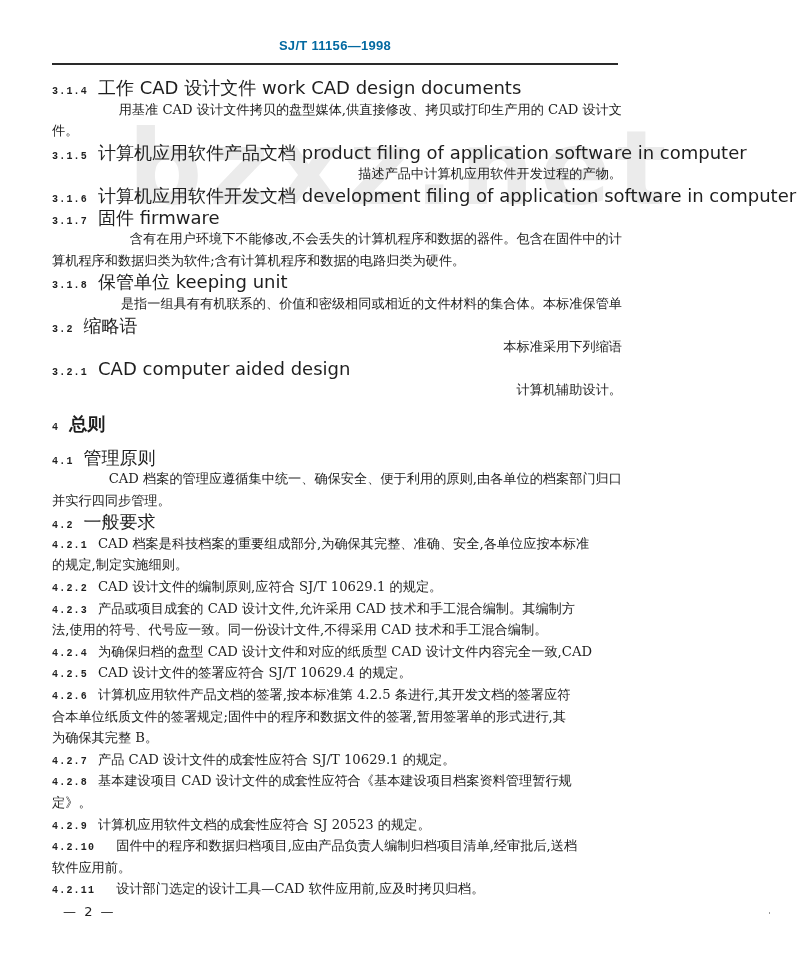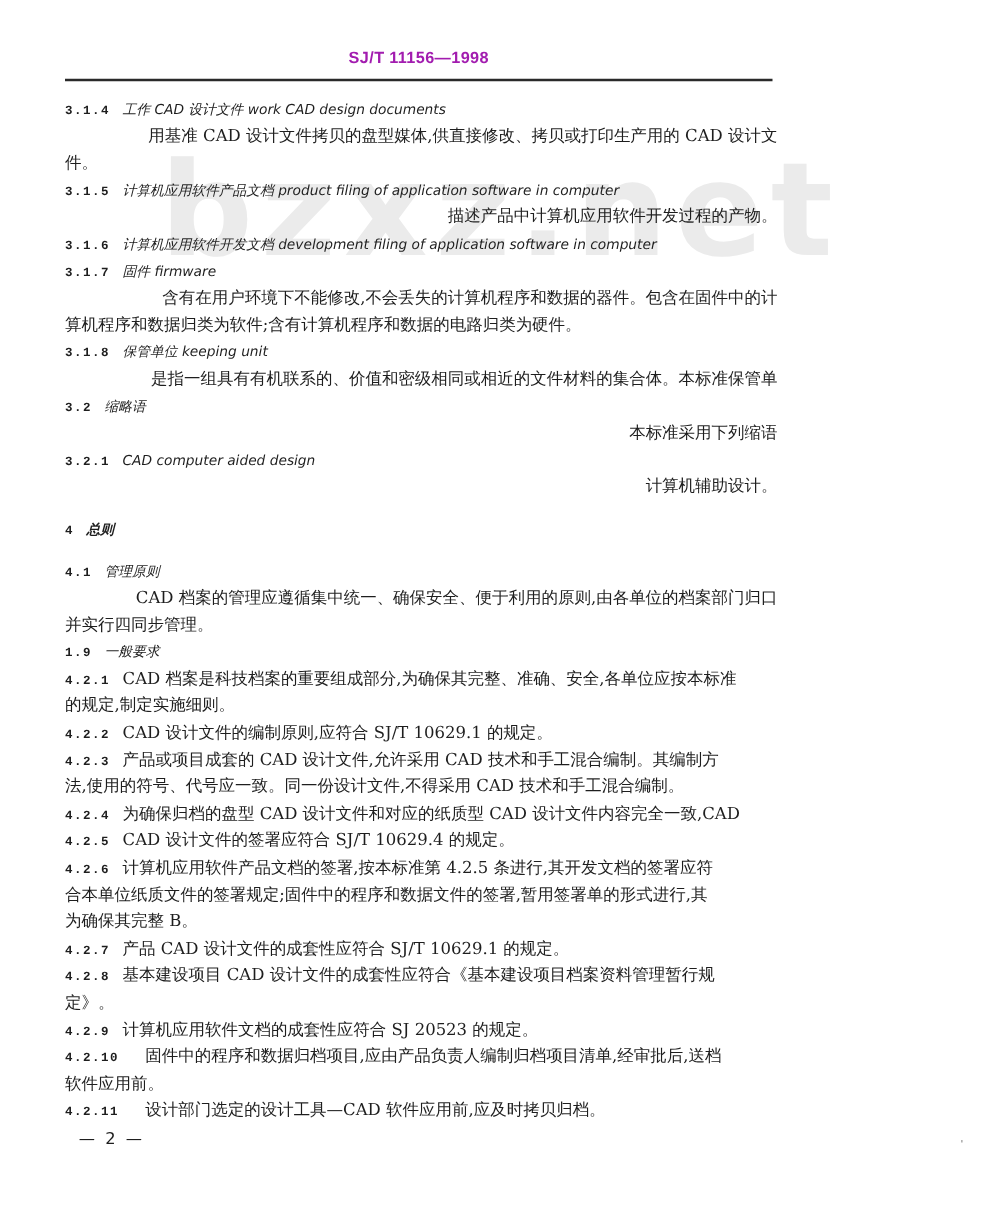--- a/index.html
+++ b/index.html
@@ -9,38 +9,38 @@
   }
   .watermark {
     position: absolute; left: 128px; top: 118px; width: 440px; height: 100px;
     font-family: "DejaVu Sans", "Liberation Sans", sans-serif; font-weight: bold;
     font-size: 104px; letter-spacing: 6px; color: #ebebeb; line-height: 100px;
     z-index: 0; white-space: nowrap; user-select: none;
   }
   .header {
     position: absolute; left: 52px; top: 38px; width: 566px; text-align: center;
     font-family: "Liberation Sans", "DejaVu Sans", sans-serif; font-weight: bold;
-    font-size: 13px; letter-spacing: 0.3px; color: #a21caf; z-index: 1;
+    font-size: 13px; letter-spacing: 0.3px; color: #0369a1; z-index: 1;
   }
   .header-rule {
     position: absolute; left: 52px; top: 63px; width: 566px; height: 2px;
     background: #2a2a2a; z-index: 1;
   }
   .content {
     position: absolute; left: 52px; top: 77px; width: 570px; z-index: 1;
     font-size: 13.2px; line-height: 21.6px;
   }
   .line { white-space: nowrap; height: 21.6px; }
   .indent { padding-left: 27px; text-align: right; }
   .num {
     font-family: Liberation Mono, monospace; font-weight: bold;
     font-size: 10px; letter-spacing: 1.2px; display: inline-block; margin-right: 10px;
   }
   .num.wide { margin-right: 21px; }
-  .heading-title { font-family: "DejaVu Sans", "Liberation Sans", sans-serif; font-size: 11px; font-style: italic; }
+  .heading-title { font-family: "DejaVu Sans", "Liberation Sans", sans-serif; font-size: 18px; }
   .section-gap { height: 12px; }
   .bold { font-weight: bold; }
   .page-number {
     position: absolute; left: 63px; top: 904px; z-index: 1;
     font-family: "DejaVu Sans", "Liberation Sans", sans-serif; font-size: 13px; letter-spacing: 2px;
   }
   .speck { position: absolute; left: 769px; top: 912px; width: 1px; height: 2px; background: #999; }
 </style>
 </head>
 <body>
@@ -96,21 +96,21 @@
 
   <div class="section-gap"></div>
 
   <div class="line">
     <span class="num">4.1</span><span class="heading-title">管理原则</span>
   </div>
   <div class="line indent">CAD 档案的管理应遵循集中统一、确保安全、便于利用的原则,由各单位的档案部门归口</div>
   <div class="line">并实行四同步管理。</div>
 
   <div class="line">
-    <span class="num">1.9</span><span class="heading-title">一般要求</span>
+    <span class="num">4.2</span><span class="heading-title">一般要求</span>
   </div>
 
   <div class="line">
     <span class="num">4.2.1</span><span>CAD 档案是科技档案的重要组成部分,为确保其完整、准确、安全,各单位应按本标准</span>
   </div>
   <div class="line">的规定,制定实施细则。</div>
 
   <div class="line">
     <span class="num">4.2.2</span><span>CAD 设计文件的编制原则,应符合 SJ/T 10629.1 的规定。</span>
   </div>

